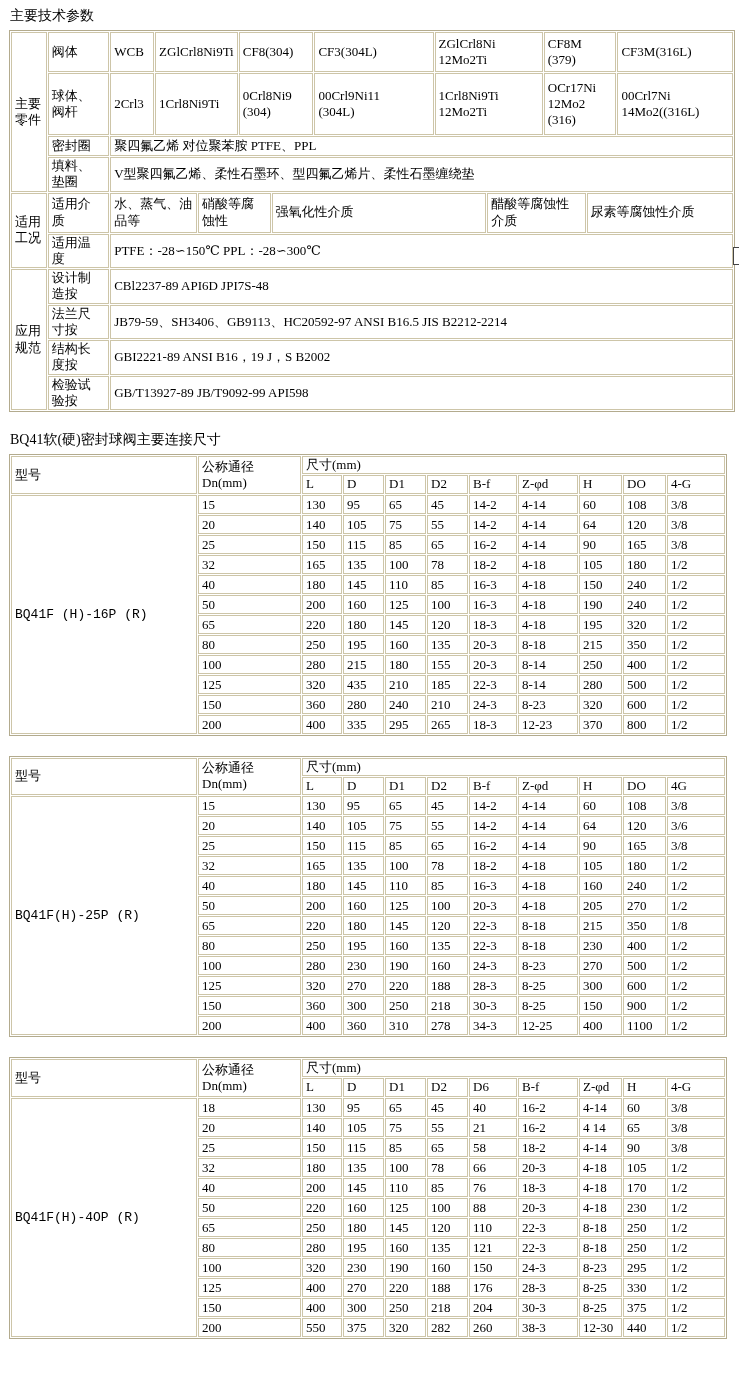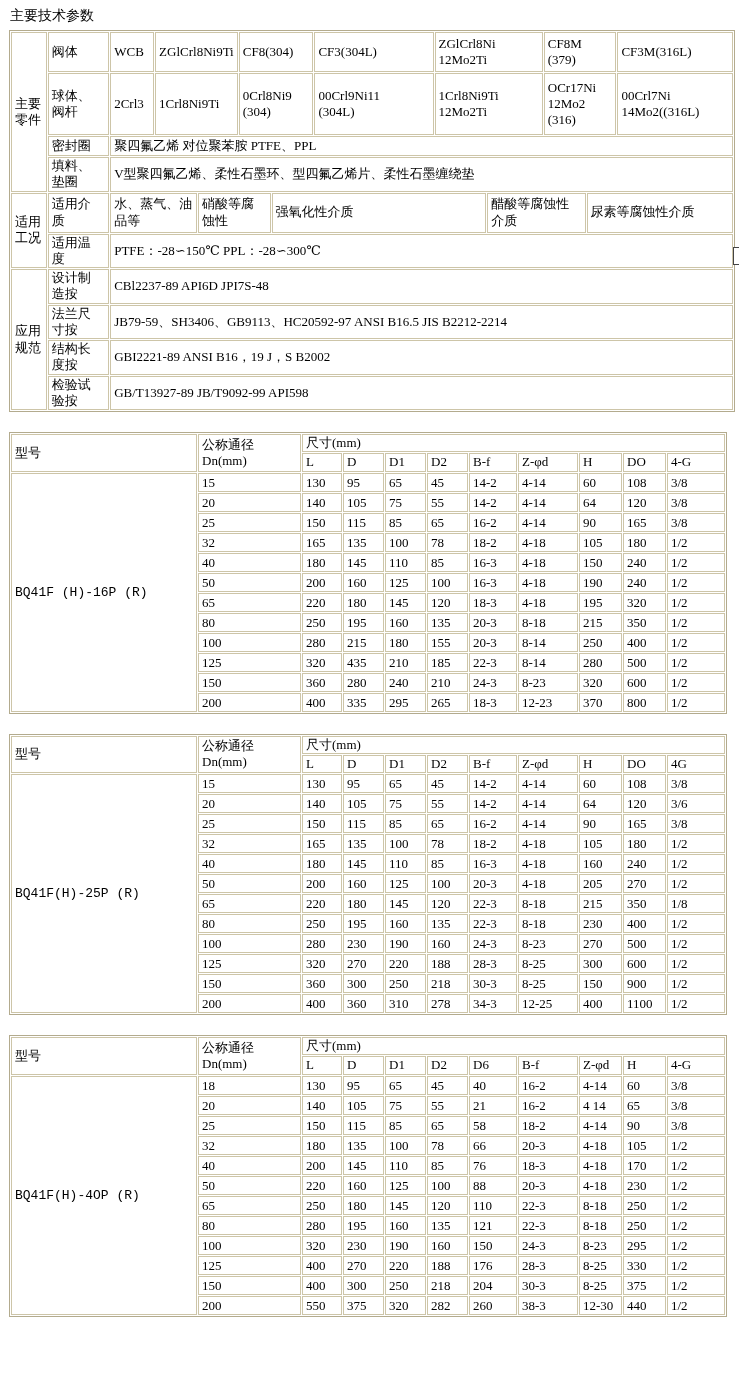--- a/index.html
+++ b/index.html
@@ -117,20 +117,21 @@
     </tr>
     <tr class="h33">
       <td>检验试
 验按</td>
       <td colspan="11">GB/T13927-89 JB/T9092-99 API598</td>
     </tr>
   </tbody>
     </table>
 
   <div class="gap"></div>
+  <div class="sec-title">BQ41软(硬)密封球阀主要连接尺寸</div>
 
   <table class="dim">
     <colgroup>
       <col style="width:186px">
         <col style="width:103px">
         <col style="width:40px">
         <col style="width:41px">
       <col style="width:41px">
         <col style="width:41px">
         <col style="width:48px">

